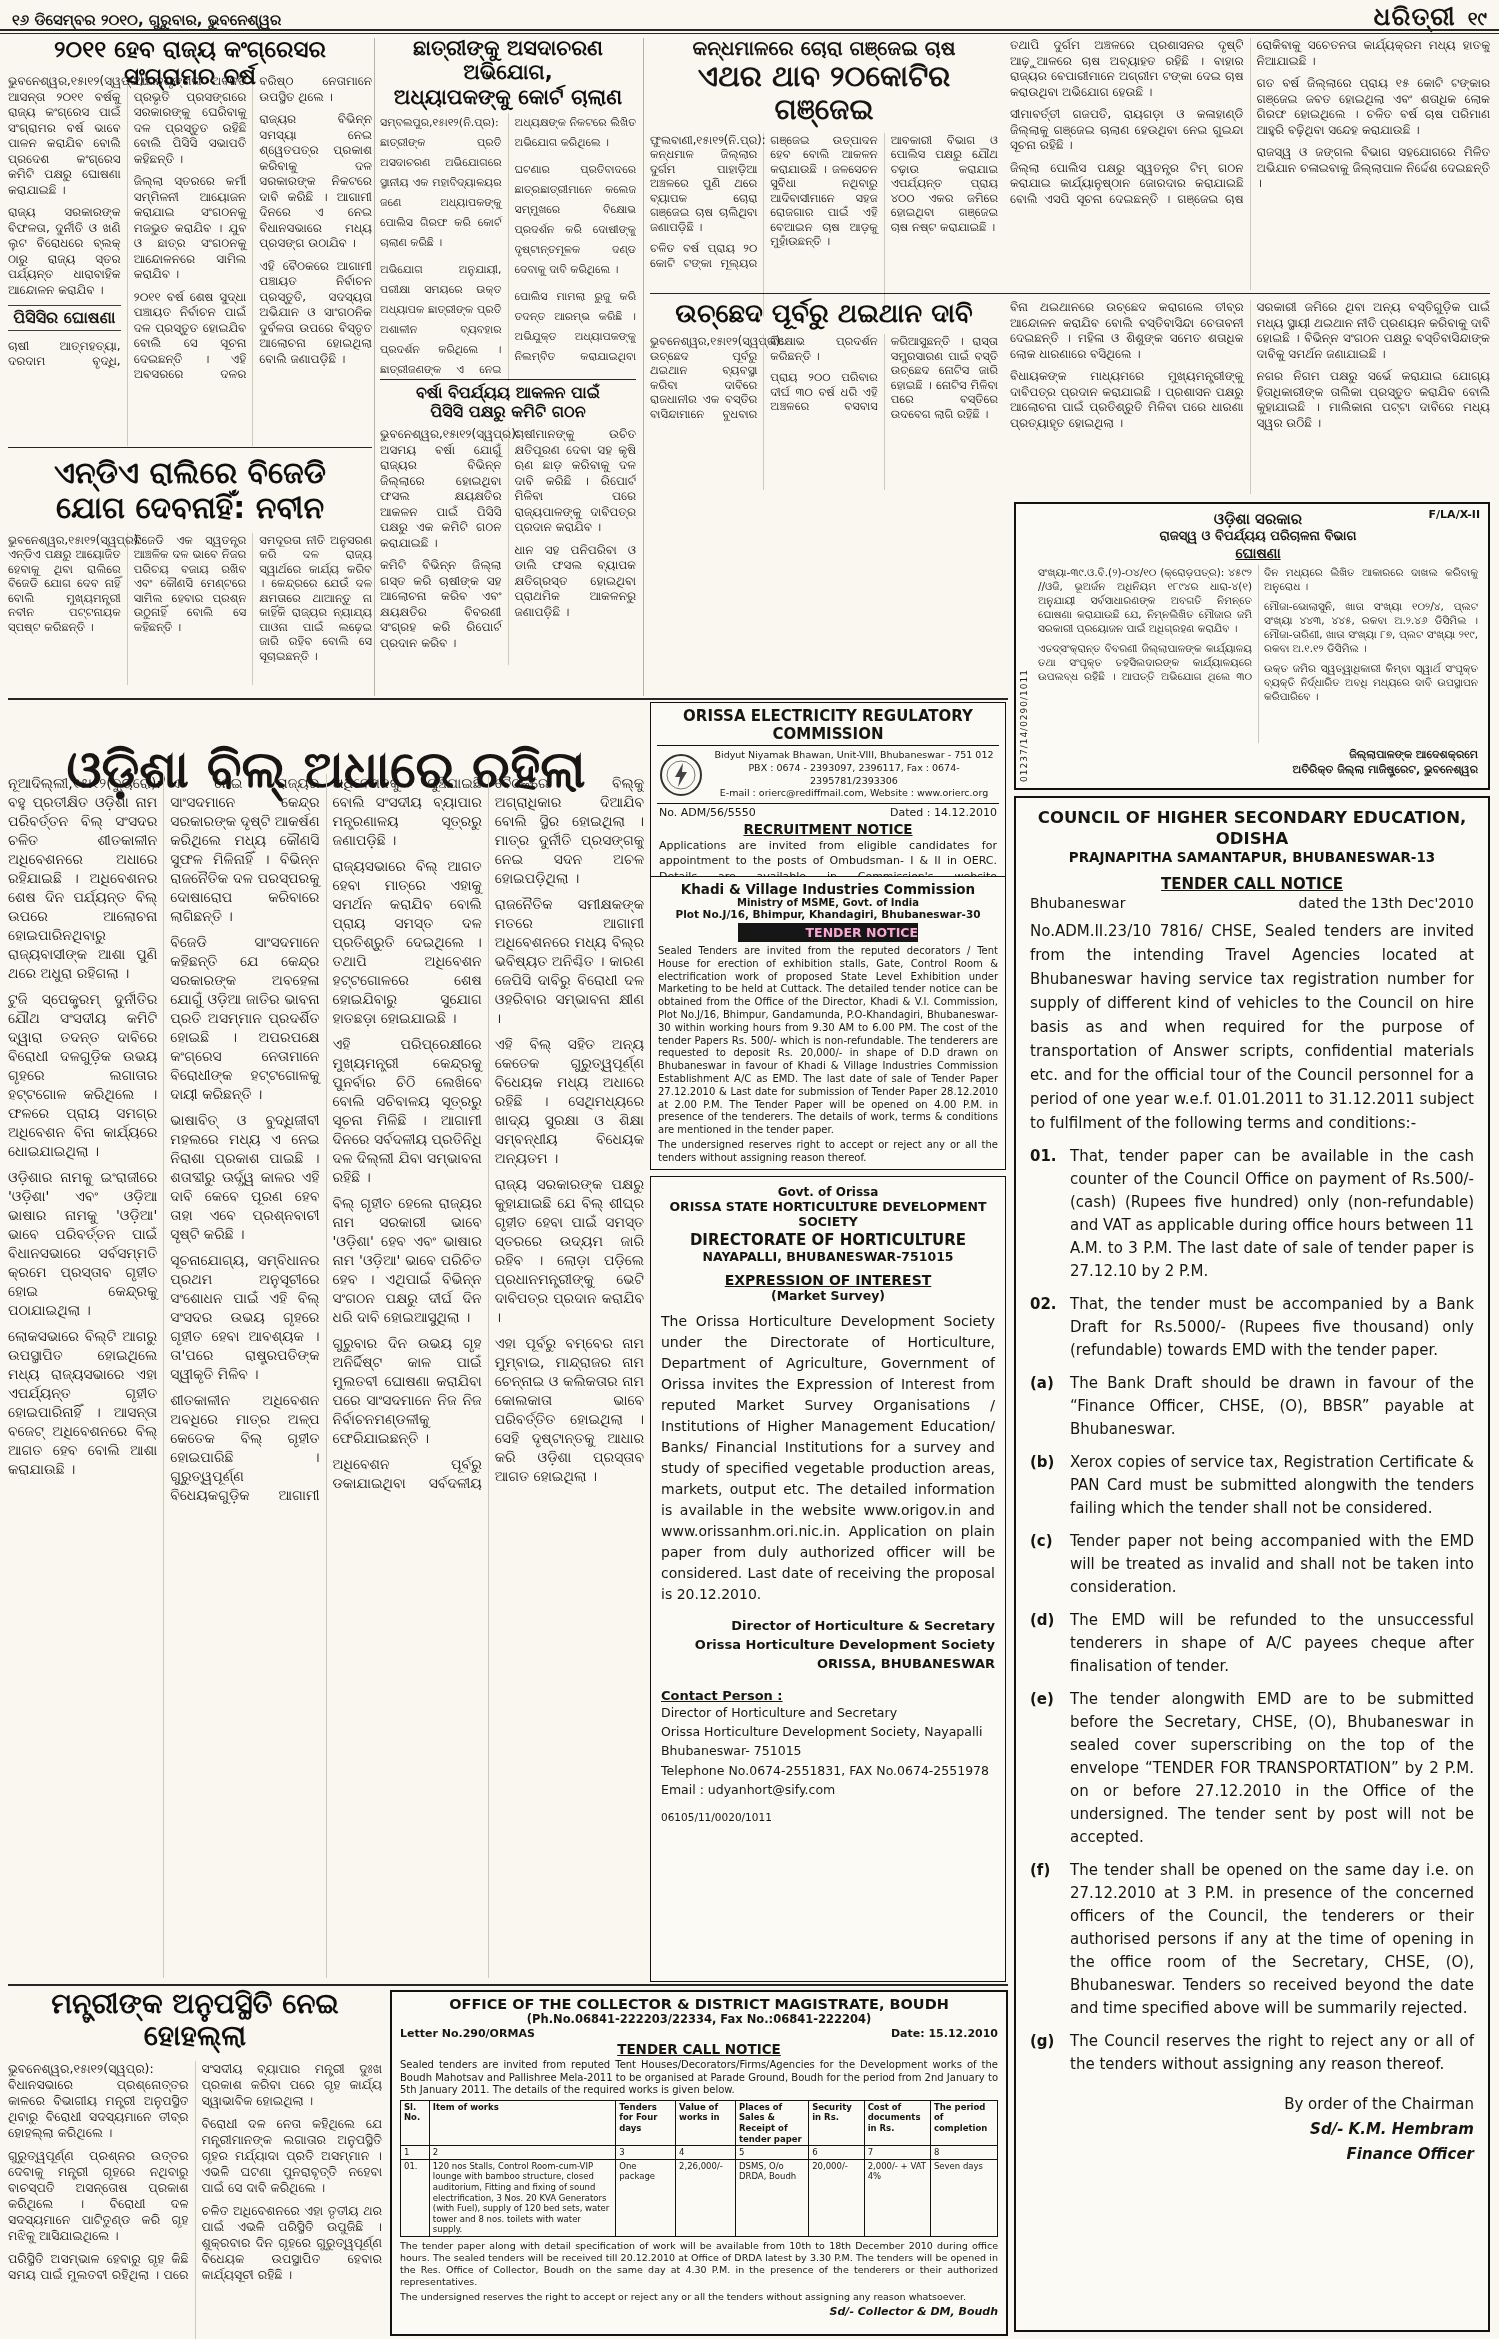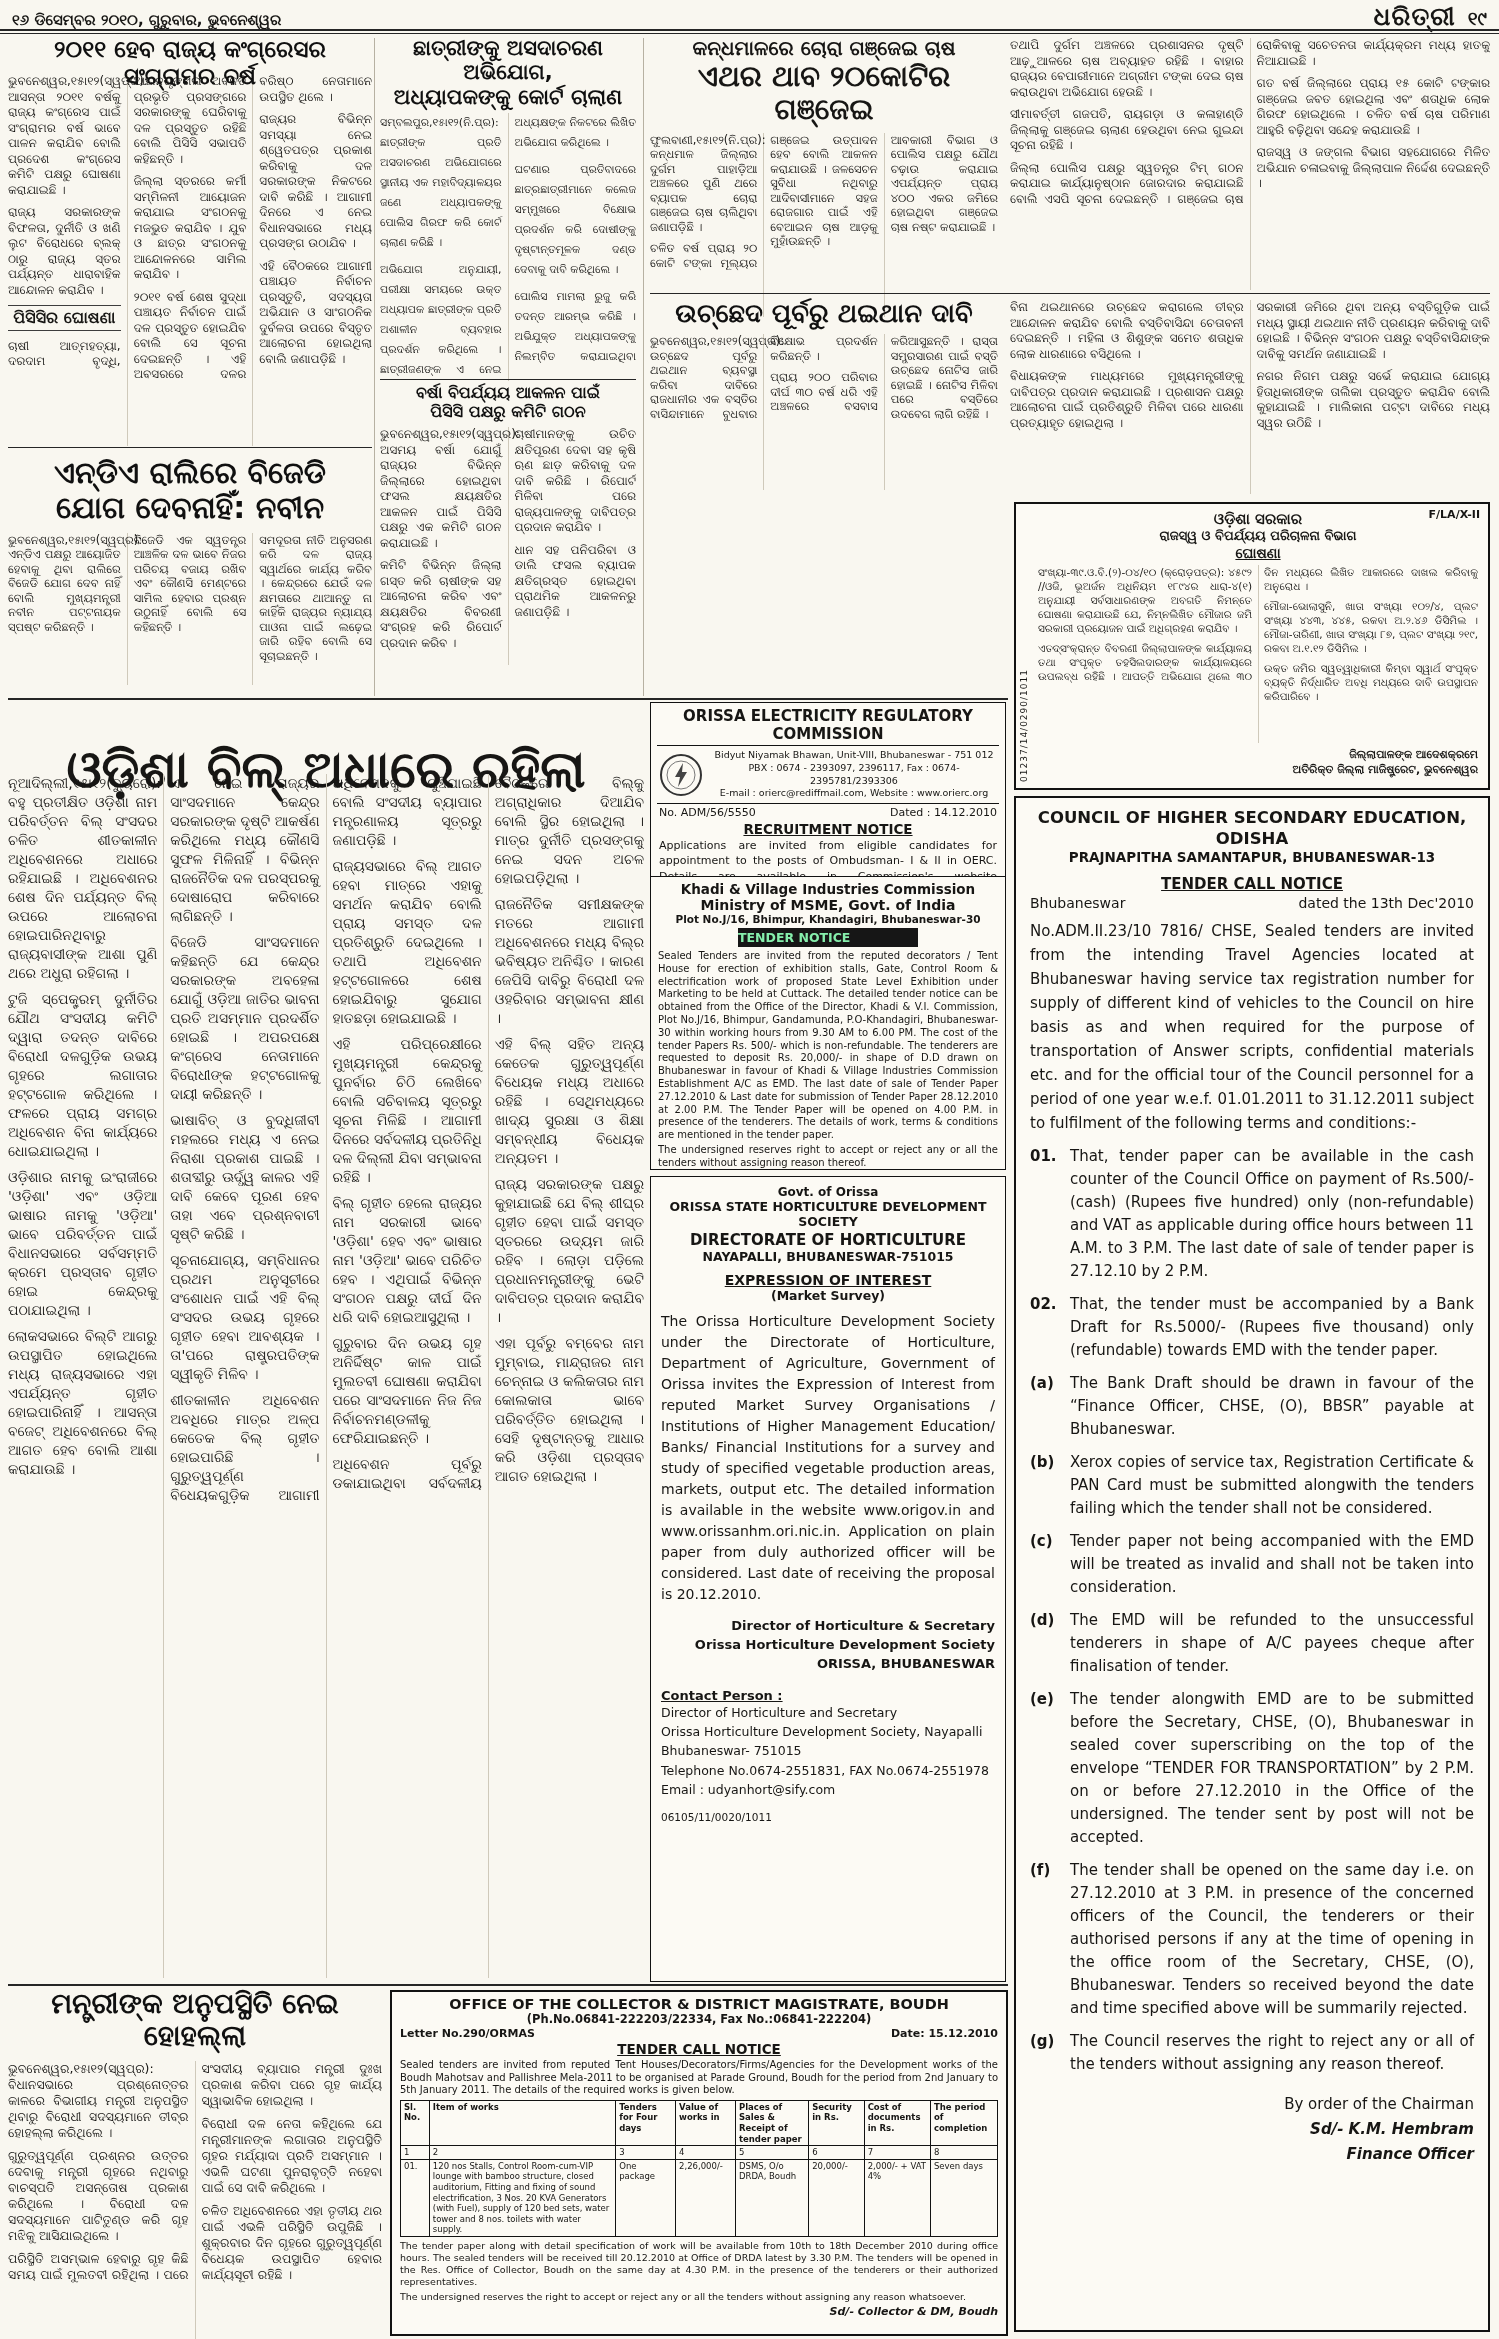--- a/index.html
+++ b/index.html
@@ -62,23 +62,23 @@
   .oerc-title{font-size:15px;font-weight:bold;text-align:center;border-bottom:1px solid #121212;padding-bottom:2px}
   .oerc-row{display:flex;gap:8px;align-items:center;border-bottom:1px solid #121212;padding:3px 2px}
   .oerc-logo{width:44px;height:44px;flex:none}
   .oerc-addr{flex:1;font-size:9.5px;line-height:1.35;text-align:center}
   .oerc-meta{display:flex;justify-content:space-between;font-size:11px;padding:2px 2px}
   .oerc-head{font-size:13.5px;font-weight:bold;text-align:center;text-decoration:underline}
   .oerc-body{font-size:11px;line-height:1.38;text-align:justify;padding:1px 2px}
   
   #khadi{left:650px;top:876px;width:356px;height:294px;padding:4px 7px}
   .khadi-h1{font-size:13.5px;font-weight:bold;text-align:center}
-  .khadi-h2{font-size:14px;font-weight:bold;text-align:center}
+  .khadi-h2{font-size:10px;font-weight:bold;text-align:center}
   .khadi-h3{font-size:10.5px;font-weight:bold;text-align:center}
-  .tender-bar{width:180px;margin:3px auto;background:#161616;color:#86efac;font-weight:bold;text-align:left;font-size:12.5px;padding:2px 0}
+  .tender-bar{width:180px;margin:3px auto;background:#161616;color:#f9a8d4;font-weight:bold;text-align:right;font-size:12.5px;padding:2px 0}
   .khadi-body{font-size:10px;line-height:12.8px;text-align:justify;margin-top:2px}
   .khadi-sig{font-size:11px;font-weight:bold;text-align:right;margin-top:2px}
   
   #hort{left:650px;top:1176px;width:356px;height:806px;padding:8px 10px}
   .hort-g1{font-size:12px;font-weight:bold;text-align:center}
   .hort-g2{font-size:12.5px;font-weight:bold;text-align:center}
   .hort-g3{font-size:15px;font-weight:bold;text-align:center;margin-top:2px}
   .hort-g4{font-size:12.5px;font-weight:bold;text-align:center}
   .hort-h{font-size:14px;font-weight:bold;text-align:center;margin-top:8px;text-decoration:underline}
   .hort-h2{font-size:12.5px;font-weight:bold;text-align:center}

